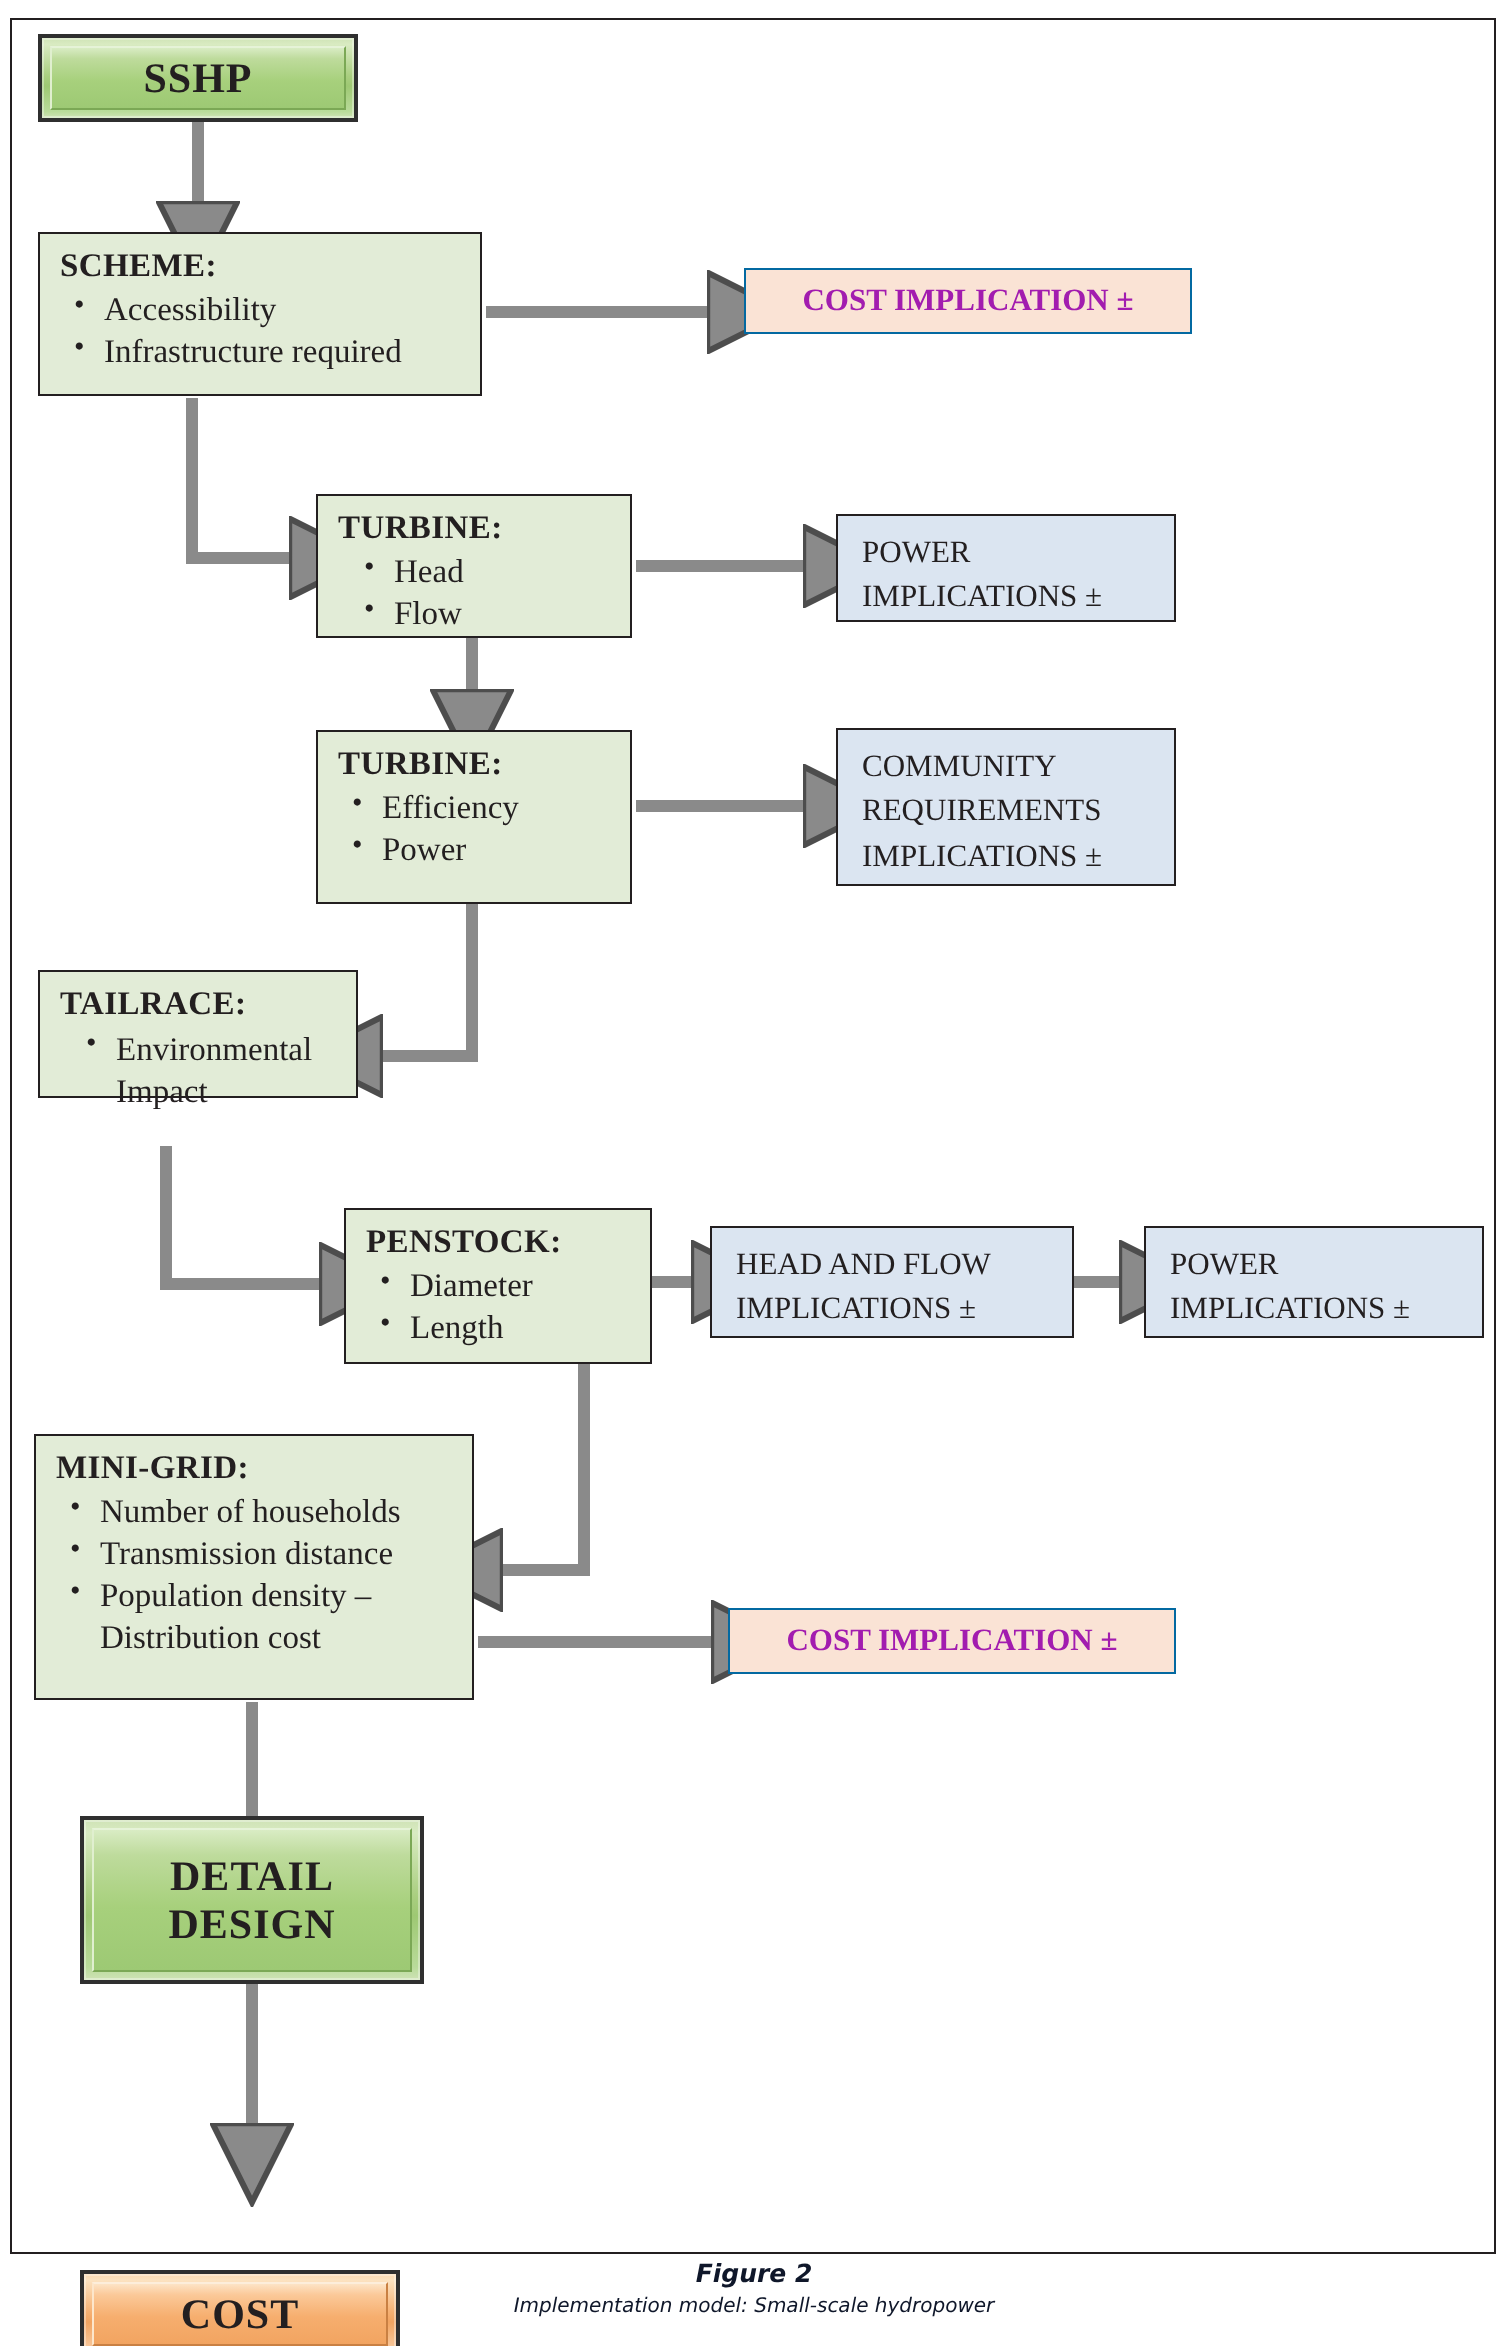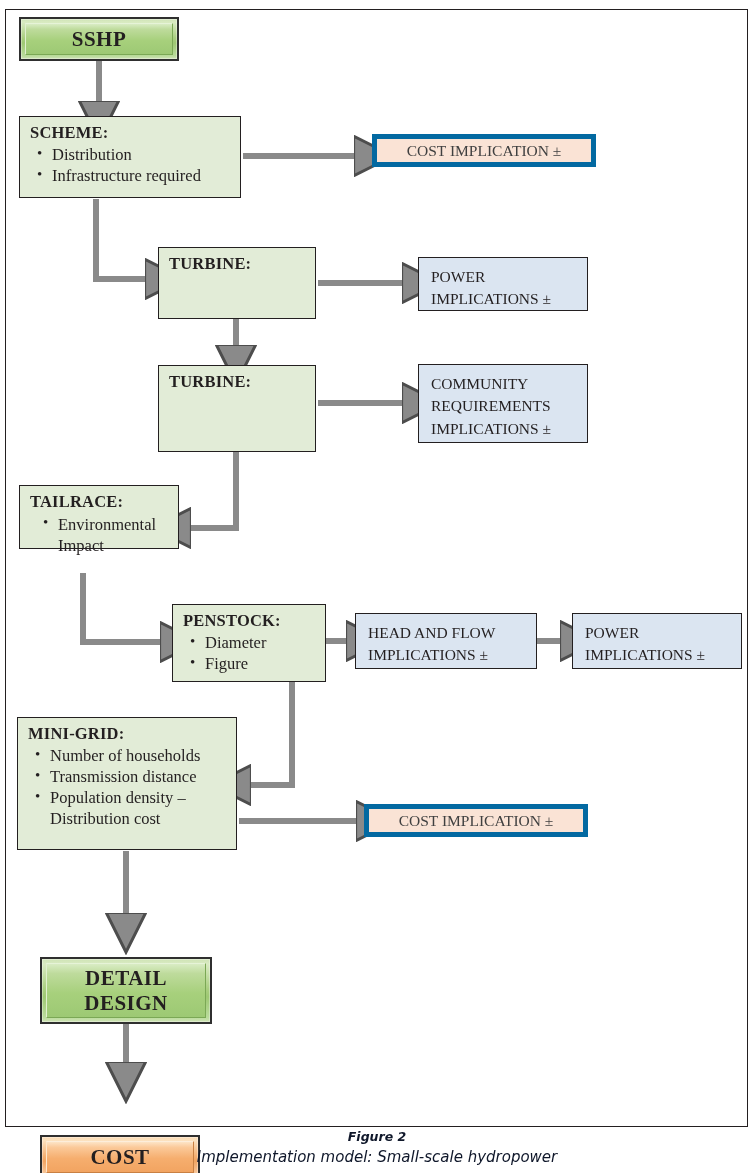--- a/index.html
+++ b/index.html
@@ -70,27 +70,28 @@
   .box-blue {
     background: #dbe5f1;
     border: 1px solid #231f20;
     padding: 8px 10px 8px 12px;
     font-size: 15.5px;
     color: #231f20;
     line-height: 1.45;
   }
   .box-peach {
     background: #fae3d5;
-    border: 5px solid #0369a1;
+    border: 1px solid #0369a1;
     font-size: 15.5px;
-    color: #404040;
+    color: #a21caf;
     display: flex;
     align-items: center;
     justify-content: center;
     text-align: center;
+    font-weight: bold;
   }
   .box-blue .ln { display: block; white-space: nowrap; }
 
   
   .box-3d {
     border: 2px solid #2f2f2f;
     display: flex;
     align-items: center;
     justify-content: center;
     text-align: center;
@@ -153,21 +154,21 @@
   }
   #figure-caption .cap-title {
     display: block;
     font-size: 12.5px;
     font-weight: bold;
     font-style: italic;
     line-height: 1.5;
   }
   #figure-caption .cap-sub {
     display: block;
-    font-size: 15px;
+    font-size: 10px;
     font-style: italic;
     line-height: 1.45;
   }
 </style>
 </head>
 <body>
 
 <div id="figure-frame"></div>
 
 <svg id="arrow-layer" viewBox="0 0 754 1173" xmlns="http://www.w3.org/2000/svg">
@@ -215,60 +216,68 @@
   </g>
 </svg>
 
 <div class="node box-3d bevel-green" style="left:19px; top:17px; width:160px; height:44px;">
   <span class="inner" style="font-size:21px; letter-spacing:0.5px;">SSHP</span>
 </div>
 
 <div class="node box-green" style="left:19px; top:116px; width:222px; height:82px;">
   <div class="hdr">SCHEME:</div>
   <ul>
-    <li>Distribution</li>
+    <li>Accessibility</li>
     <li>Infrastructure required</li>
   </ul>
 </div>
 
 <div class="node box-peach" style="left:372px; top:134px; width:224px; height:33px;">
   <span>COST IMPLICATION ±</span>
 </div>
 
 <div class="node box-green" style="left:158px; top:247px; width:158px; height:72px;">
   <div class="hdr">TURBINE:</div>
+  <ul style="padding-left:26px;">
+    <li>Head</li>
+    <li>Flow</li>
+  </ul>
 </div>
 
 <div class="node box-blue" style="left:418px; top:257px; width:170px; height:54px;">
   <span class="ln">POWER</span>
   <span class="ln">IMPLICATIONS ±</span>
 </div>
 
 <div class="node box-green" style="left:158px; top:365px; width:158px; height:87px;">
   <div class="hdr">TURBINE:</div>
+  <ul>
+    <li>Efficiency</li>
+    <li>Power</li>
+  </ul>
 </div>
 
 <div class="node box-blue" style="left:418px; top:364px; width:170px; height:79px;">
   <span class="ln">COMMUNITY</span>
   <span class="ln">REQUIREMENTS</span>
   <span class="ln">IMPLICATIONS ±</span>
 </div>
 
 <div class="node box-green" style="left:19px; top:485px; width:160px; height:64px;">
   <div class="hdr">TAILRACE:</div>
   <ul style="padding-left:26px;">
     <li style="line-height:1.3;">Environmental Impact</li>
   </ul>
 </div>
 
 <div class="node box-green" style="left:172px; top:604px; width:154px; height:78px;">
   <div class="hdr">PENSTOCK:</div>
   <ul>
     <li>Diameter</li>
-    <li>Figure</li>
+    <li>Length</li>
   </ul>
 </div>
 
 <div class="node box-blue" style="left:355px; top:613px; width:182px; height:56px;">
   <span class="ln">HEAD AND FLOW</span>
   <span class="ln">IMPLICATIONS ±</span>
 </div>
 
 <div class="node box-blue" style="left:572px; top:613px; width:170px; height:56px;">
   <span class="ln">POWER</span>
@@ -281,21 +290,21 @@
     <li>Number of households</li>
     <li>Transmission distance</li>
     <li style="line-height:1.25;">Population density – Distribution cost</li>
   </ul>
 </div>
 
 <div class="node box-peach" style="left:364px; top:804px; width:224px; height:33px;">
   <span>COST IMPLICATION ±</span>
 </div>
 
-<div class="node box-3d bevel-green" style="left:40px; top:957px; width:172px; height:67px;">
+<div class="node box-3d bevel-green" style="left:40px; top:908px; width:172px; height:84px;">
   <span class="inner" style="font-size:21px; flex-direction:column; letter-spacing:0.5px;">
     <span>DETAIL</span>
     <span>DESIGN</span>
   </span>
 </div>
 
 <div class="node box-3d bevel-orange" style="left:40px; top:1092px; width:160px; height:44px;margin-top:43px;">
   <span class="inner" style="font-size:21px; letter-spacing:0.5px;">COST</span>
 </div>
 

